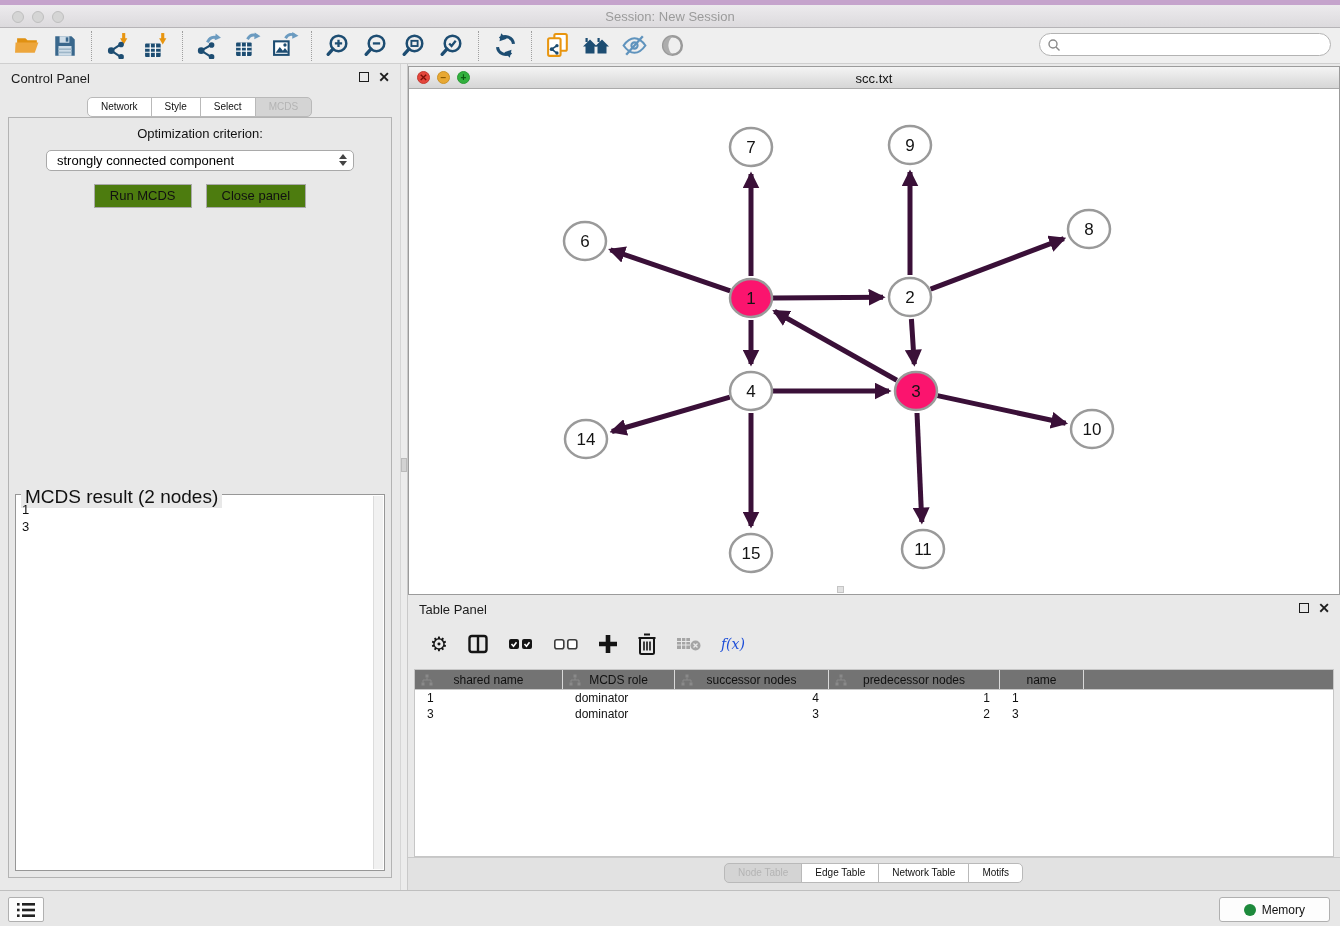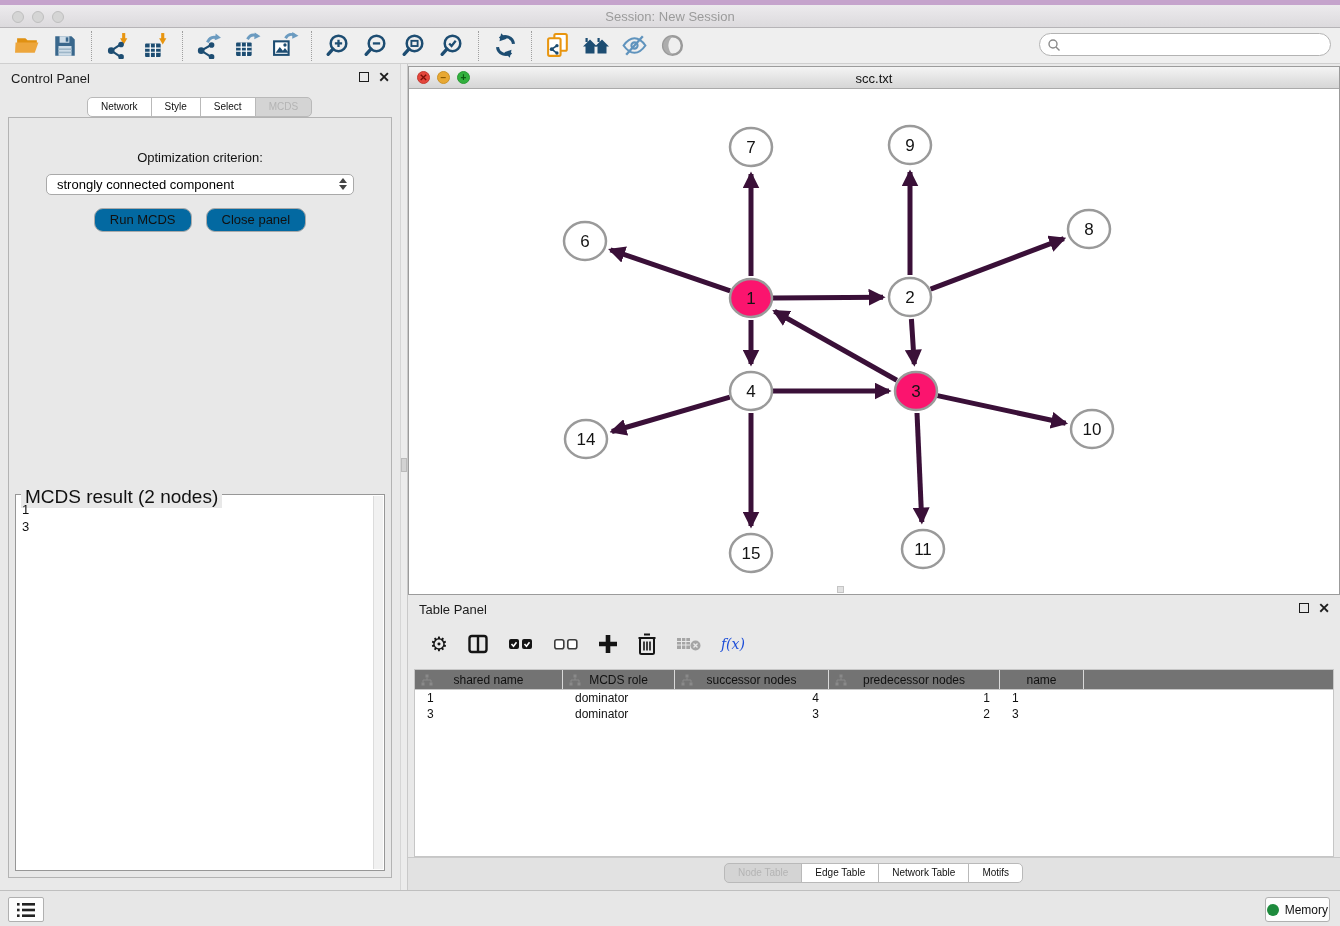--- a/index.html
+++ b/index.html
@@ -34,29 +34,29 @@
   .close-btn { font-size:14px; font-weight:bold; color:#1c1c1c; line-height:10px; }
 
   #control-tabs { position:absolute; left:0; top:33px; right:0; display:flex; justify-content:center; z-index:3; }
   .tab { font-size:10px; padding:3px 13px 4px; background:#fff; border:1px solid #b9b9b9; margin-left:-1px; color:#111; }
   .tab.first { border-radius:5px 0 0 5px; }
   .tab.last { border-radius:0 5px 5px 0; }
   .tab.selected { background:#d4d4d4; color:#b4b4b4; }
 
   .content-box { position:absolute; left:8px; right:8px; top:53px; bottom:12px;
     background:#e8e8e8; border:1px solid #b3b3b3; }
-  .opt-label { margin-top:32px; text-align:center; font-size:13px; color:#111; }
+  .opt-label { margin-top:8px; text-align:center; font-size:13px; color:#111; }
   .dropdown { position:relative; margin:9px auto 0; width:308px; height:21px; background:#fff;
     border:1px solid #a9a9a9; border-radius:5px; font-size:13px; display:flex; align-items:center; padding-left:10px; }
   .stepper { position:absolute; right:6px; top:3px; display:flex; flex-direction:column; gap:2px; }
   .stepper i { display:block; width:0; height:0; border-left:4px solid transparent; border-right:4px solid transparent; }
   .stepper .up { border-bottom:5px solid #444; }
   .stepper .dn { border-top:5px solid #444; }
   .btn-row { margin-top:13px; display:flex; justify-content:center; gap:14px; }
-  .push-btn { font-size:13px; background:#0369a1; border:1px solid #a9a9a9; border-radius:9px;
+  .push-btn { font-size:13px; background:#4d7c0f; border:1px solid #a9a9a9; border-radius:0;
     padding:3px 15px 4px; color:#111; font-family:"Liberation Sans",sans-serif; }
 
   .mcds-box { position:absolute; left:6px; right:6px; top:376px; bottom:6px;
     background:#fff; border:1px solid #979797; }
   .mcds-legend { position:absolute; top:-9px; left:5px; background:#e8e8e8; padding:0 4px; font-size:19px; color:#111; }
   .mcds-text { position:absolute; left:0; top:3px; right:12px; bottom:0; padding:3px 6px;
     font-size:13px; line-height:17px; white-space:pre; color:#111; overflow:hidden; }
   .mcds-scroll { position:absolute; right:1px; top:1px; bottom:1px; width:10px;
     background:#f1f1f1; border-left:1px solid #dcdcdc; }
 
@@ -100,21 +100,21 @@
   .td.right { padding-right:10px; text-align:right; }
   #tp-tabs-strip { position:absolute; left:0; right:0; bottom:0; height:33px;
     background:#e2e2e2; border-top:1px solid #c9c9c9; display:flex; justify-content:center; align-items:flex-start; padding-top:5px; }
 
   
   #status-bar { position:absolute; left:0; top:890px; width:1340px; height:36px;
     background:#e7e7e7; border-top:1px solid #bfbfbf; }
   #list-btn { position:absolute; left:8px; top:6px; width:36px; height:25px; background:#fdfdfd;
     border:1px solid #b0b0b0; border-radius:2px; display:flex; align-items:center; justify-content:center; }
   #memory-btn { position:absolute; right:10px; top:6px; height:25px; background:#fdfdfd;
-    border:1px solid #b0b0b0; border-radius:3px; display:flex; align-items:center; gap:6px; padding:0 1px; }
+    border:1px solid #b0b0b0; border-radius:3px; display:flex; align-items:center; gap:6px; padding:0 24px; }
   #memory-btn .mem-dot { width:12px; height:12px; border-radius:50%; background:#1d8a3c; }
   #memory-btn span { font-size:12px; color:#111; }
 </style>
 </head>
 <body>
 
 <div id="window">
 
   <div id="titlebar">
     <div class="accent"></div>

